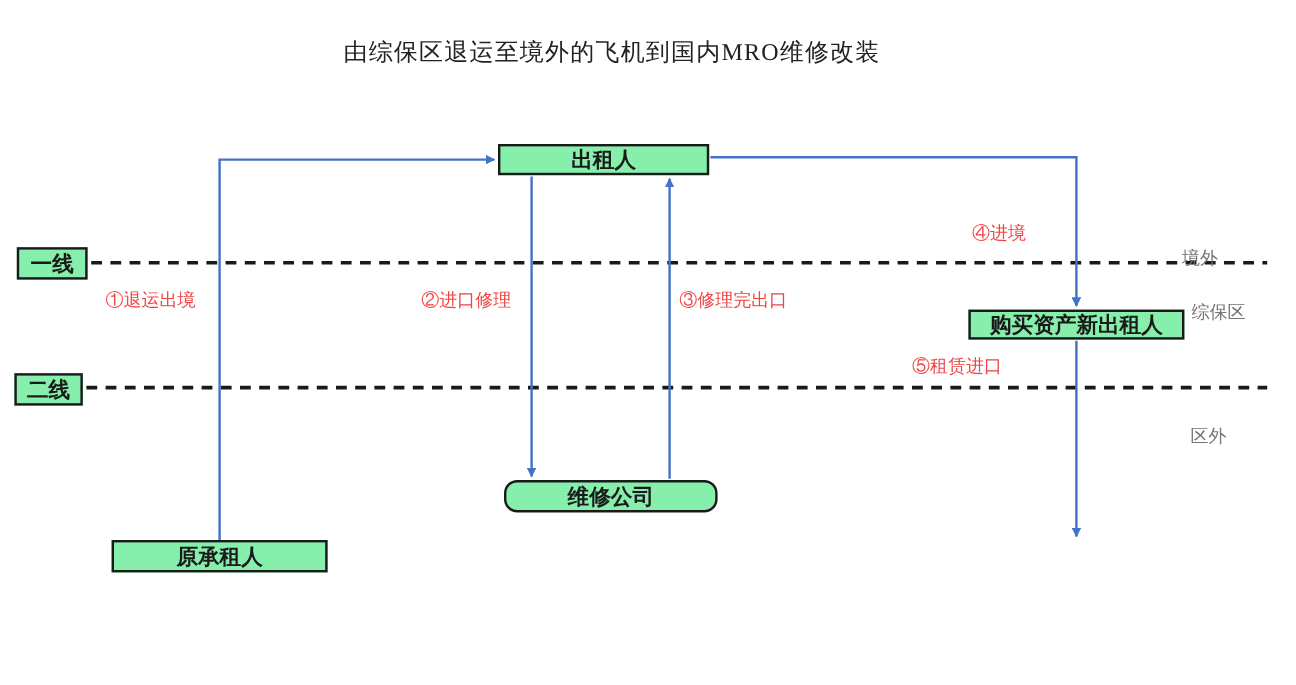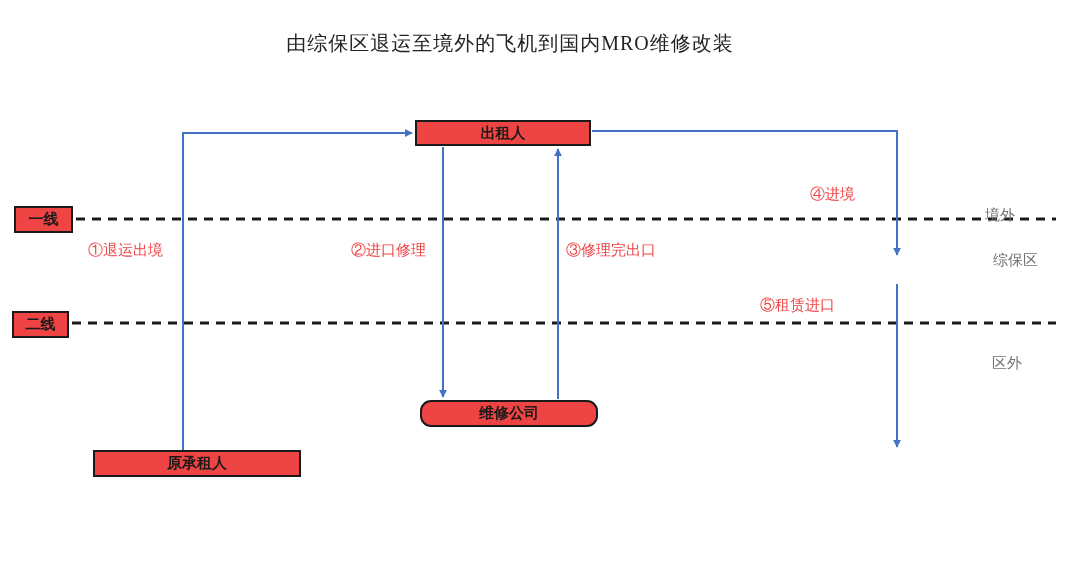--- a/index.html
+++ b/index.html
@@ -28,25 +28,25 @@
     position: absolute;
     left: 0;
     top: 0;
     width: 1080px;
     height: 571px;
   }
   .node {
     position: absolute;
     box-sizing: border-box;
     border: 2px solid #1a1a1a;
-    background: #ef4444;
+    background: #86efac;
     display: flex;
     align-items: center;
     justify-content: center;
-    font-size: 15px;
+    font-size: 18px;
     font-weight: bold;
     color: #1a1a1a;
     white-space: nowrap;
   }
   .flow-label {
     position: absolute;
     font-size: 15px;
     font-weight: 400;
     color: #ef4444;
     white-space: nowrap;
@@ -57,21 +57,21 @@
     font-weight: normal;
     color: #737373;
     white-space: nowrap;
     margin-top: 20px;
   }
   
   #box-lessor          { left: 415px; top: 120px; width: 176px; height: 26px; }
   #box-first-line      { left: 14px;  top: 206px; width: 59px;  height: 27px; }
   #box-second-line     { left: 12px;  top: 311px; width: 57px;  height: 27px; }
   #box-repair-company  { left: 420px; top: 400px; width: 178px; height: 27px; border-radius: 11px; }
-  #box-original-lessee { left: 93px;  top: 450px; width: 208px; height: 27px; text-align: center; }
+  #box-original-lessee { left: 93px;  top: 450px; width: 180px; height: 27px; text-align: center; }
   #box-new-lessor      { left: 807px; top: 258px; width: 180px; height: 25px; }
   #box-new-lessee      { left: 807px; top: 450px; width: 180px; height: 27px; }
   
   #label-step1 { left: 88px;  top: 241px; }
   #label-step2 { left: 351px; top: 241px; }
   #label-step3 { left: 566px; top: 241px; }
   #label-step4 { left: 810px; top: 185px; }
   #label-step5 { left: 760px; top: 296px; }
   #label-overseas     { left: 985px; top: 186px; }
   #label-bonded-zone  { left: 993px; top: 231px; }
@@ -103,20 +103,21 @@
     <path class="arrow-stroke" d="M 592 131 L 897 131 L 897 255" stroke="#4472C4" stroke-width="2" fill="none" marker-end="url(#arrowhead)"></path>
 
     <path class="arrow-stroke" d="M 897 284 L 897 447" stroke="#4472C4" stroke-width="2" fill="none" marker-end="url(#arrowhead)"></path>
   </svg>
 
   <div class="node" id="box-lessor">出租人</div>
   <div class="node" id="box-first-line">一线</div>
   <div class="node" id="box-second-line">二线</div>
   <div class="node" id="box-repair-company">维修公司</div>
   <div class="node" id="box-original-lessee">原承租人</div>
+  <div class="node" id="box-new-lessor">购买资产新出租人</div>
 
   <div class="flow-label" id="label-step1">①退运出境</div>
   <div class="flow-label" id="label-step2">②进口修理</div>
   <div class="flow-label" id="label-step3">③修理完出口</div>
   <div class="flow-label" id="label-step4">④进境</div>
   <div class="flow-label" id="label-step5">⑤租赁进口</div>
 
   <div class="region-label" id="label-overseas">境外</div>
   <div class="region-label" id="label-bonded-zone">综保区</div>
   <div class="region-label" id="label-outside-zone">区外</div>

